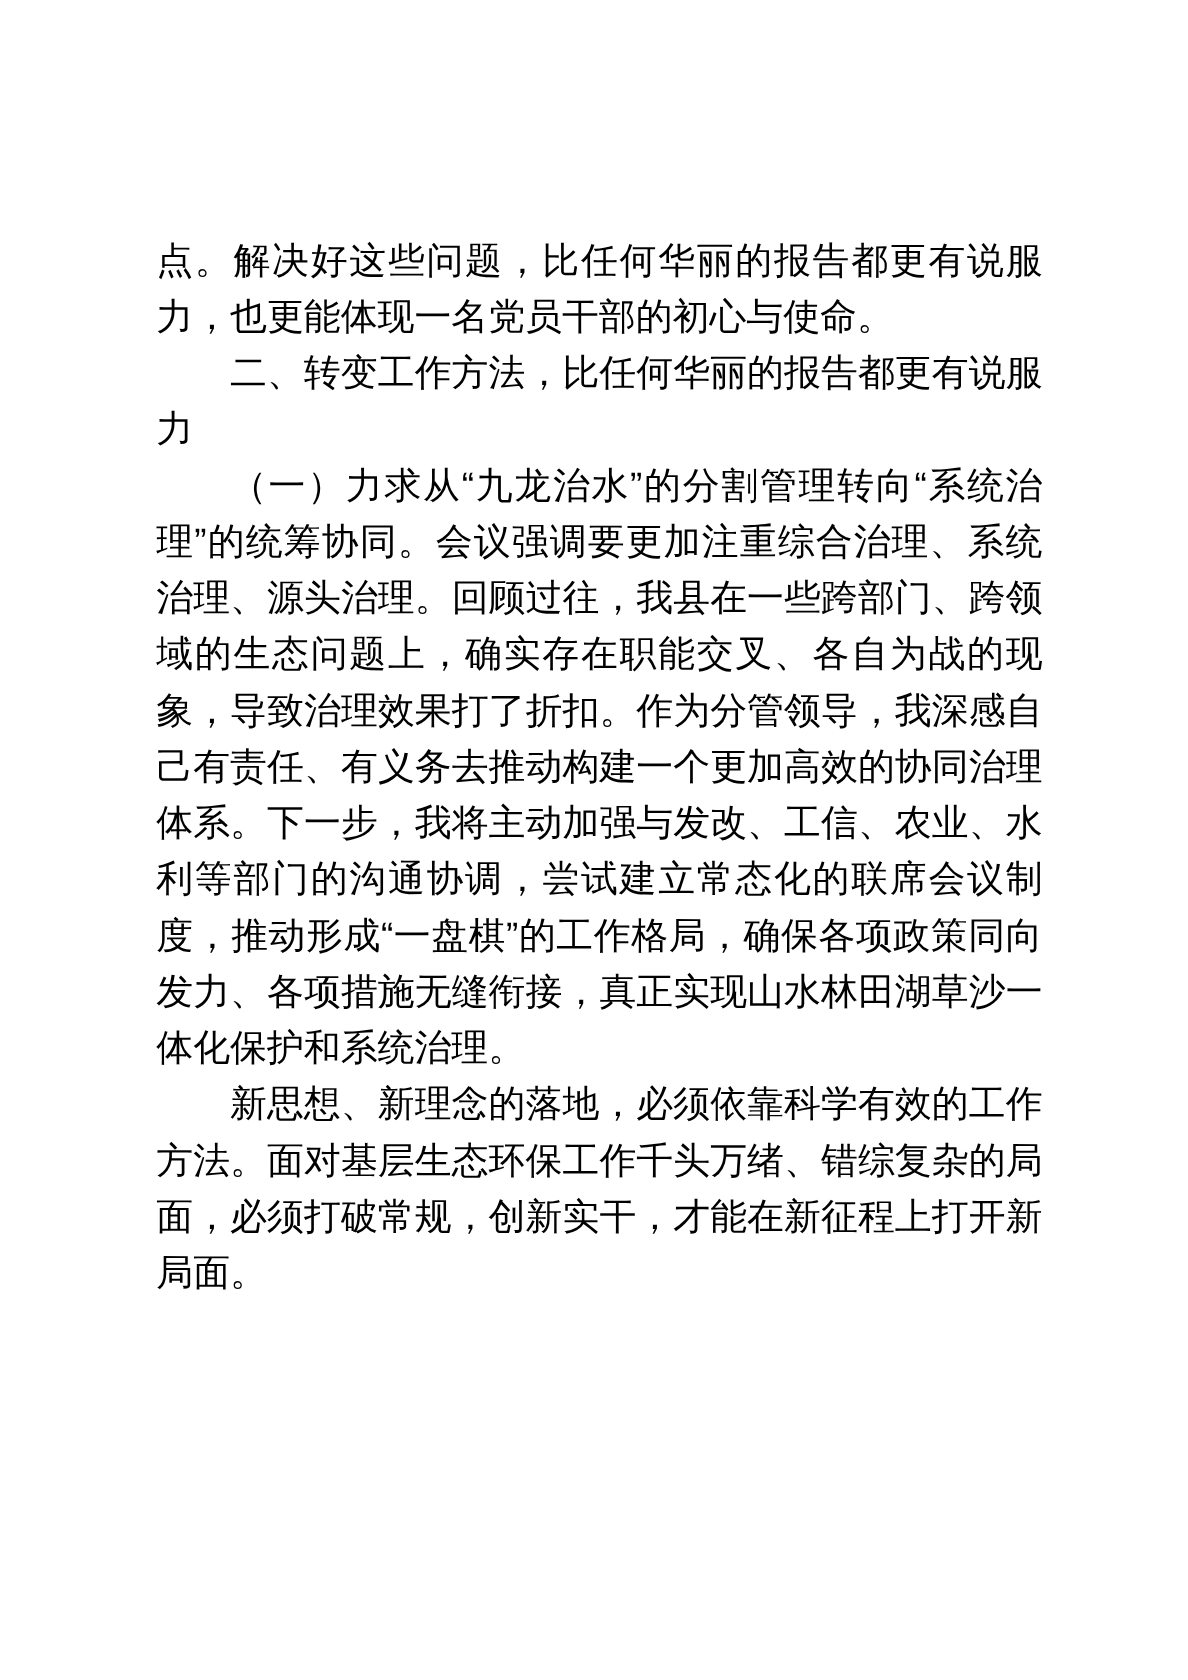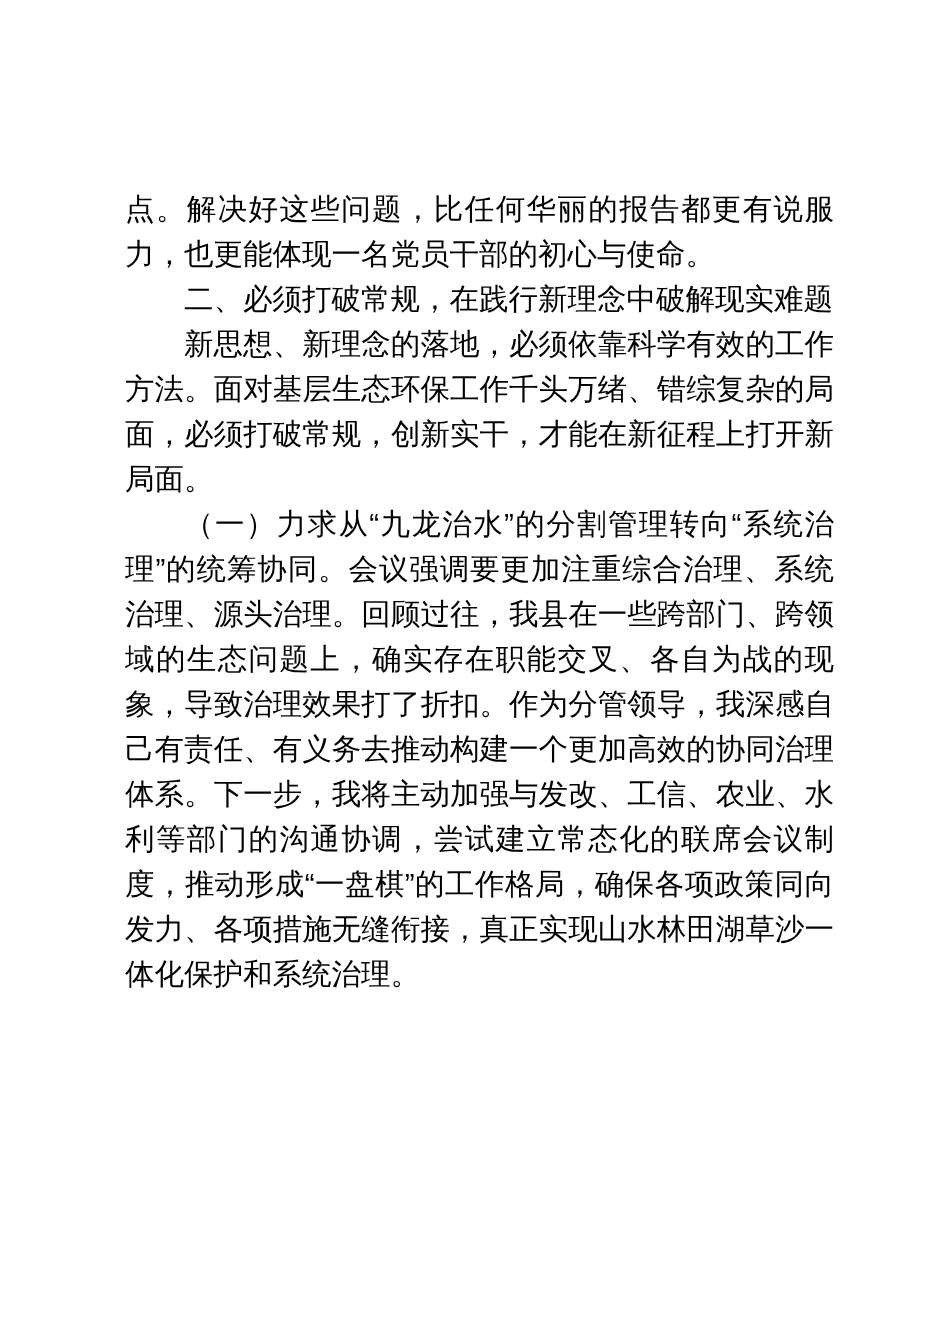--- a/index.html
+++ b/index.html
@@ -48,21 +48,21 @@
   }
 </style>
 </head>
 <body>
 
 <div class="page">
   <div class="doc-body">
 
     <p class="para">点。解决好这些问题，比任何华丽的报告都更有说服力，也更能体现一名党员干部的初心与使命。</p>
 
-    <p class="para heading">二、必须打破常规，在践行新理念中破解现实难题</p>
+    <p class="para heading">二、转变工作方法，比任何华丽的报告都更有说服力</p>
+
+    <p class="para indent">（一）力求从“九龙治水”的分割管理转向“系统治理”的统筹协同。会议强调要更加注重综合治理、系统治理、源头治理。回顾过往，我县在一些跨部门、跨领域的生态问题上，确实存在职能交叉、各自为战的现象，导致治理效果打了折扣。作为分管领导，我深感自己有责任、有义务去推动构建一个更加高效的协同治理体系。下一步，我将主动加强与发改、工信、农业、水利等部门的沟通协调，尝试建立常态化的联席会议制度，推动形成“一盘棋”的工作格局，确保各项政策同向发力、各项措施无缝衔接，真正实现山水林田湖草沙一体化保护和系统治理。</p>
 
     <p class="para indent">新思想、新理念的落地，必须依靠科学有效的工作方法。面对基层生态环保工作千头万绪、错综复杂的局面，必须打破常规，创新实干，才能在新征程上打开新局面。</p>
-
-    <p class="para indent">（一）力求从“九龙治水”的分割管理转向“系统治理”的统筹协同。会议强调要更加注重综合治理、系统治理、源头治理。回顾过往，我县在一些跨部门、跨领域的生态问题上，确实存在职能交叉、各自为战的现象，导致治理效果打了折扣。作为分管领导，我深感自己有责任、有义务去推动构建一个更加高效的协同治理体系。下一步，我将主动加强与发改、工信、农业、水利等部门的沟通协调，尝试建立常态化的联席会议制度，推动形成“一盘棋”的工作格局，确保各项政策同向发力、各项措施无缝衔接，真正实现山水林田湖草沙一体化保护和系统治理。</p>
 
 
   </div>
 </div>
 
 </body></html>

